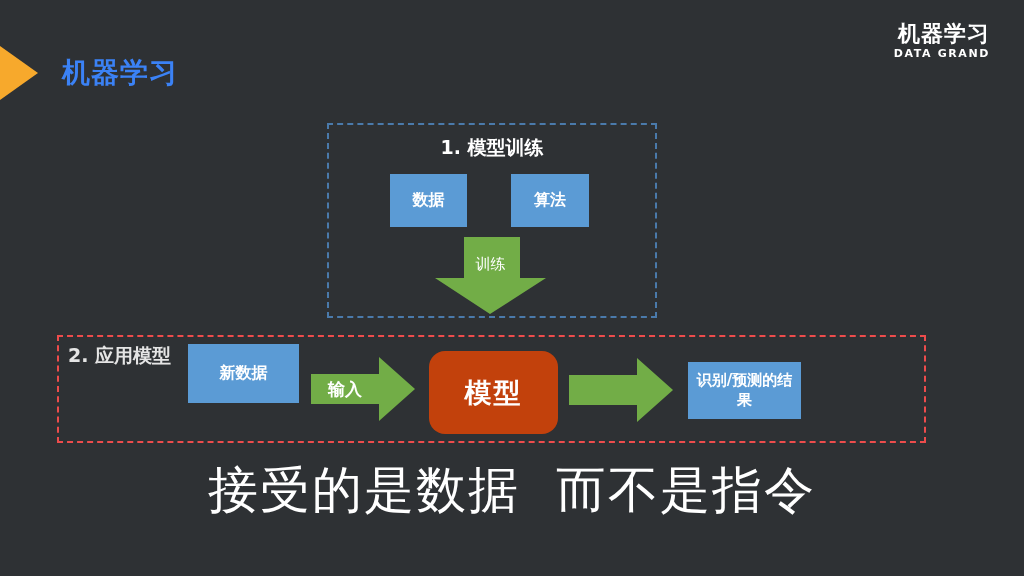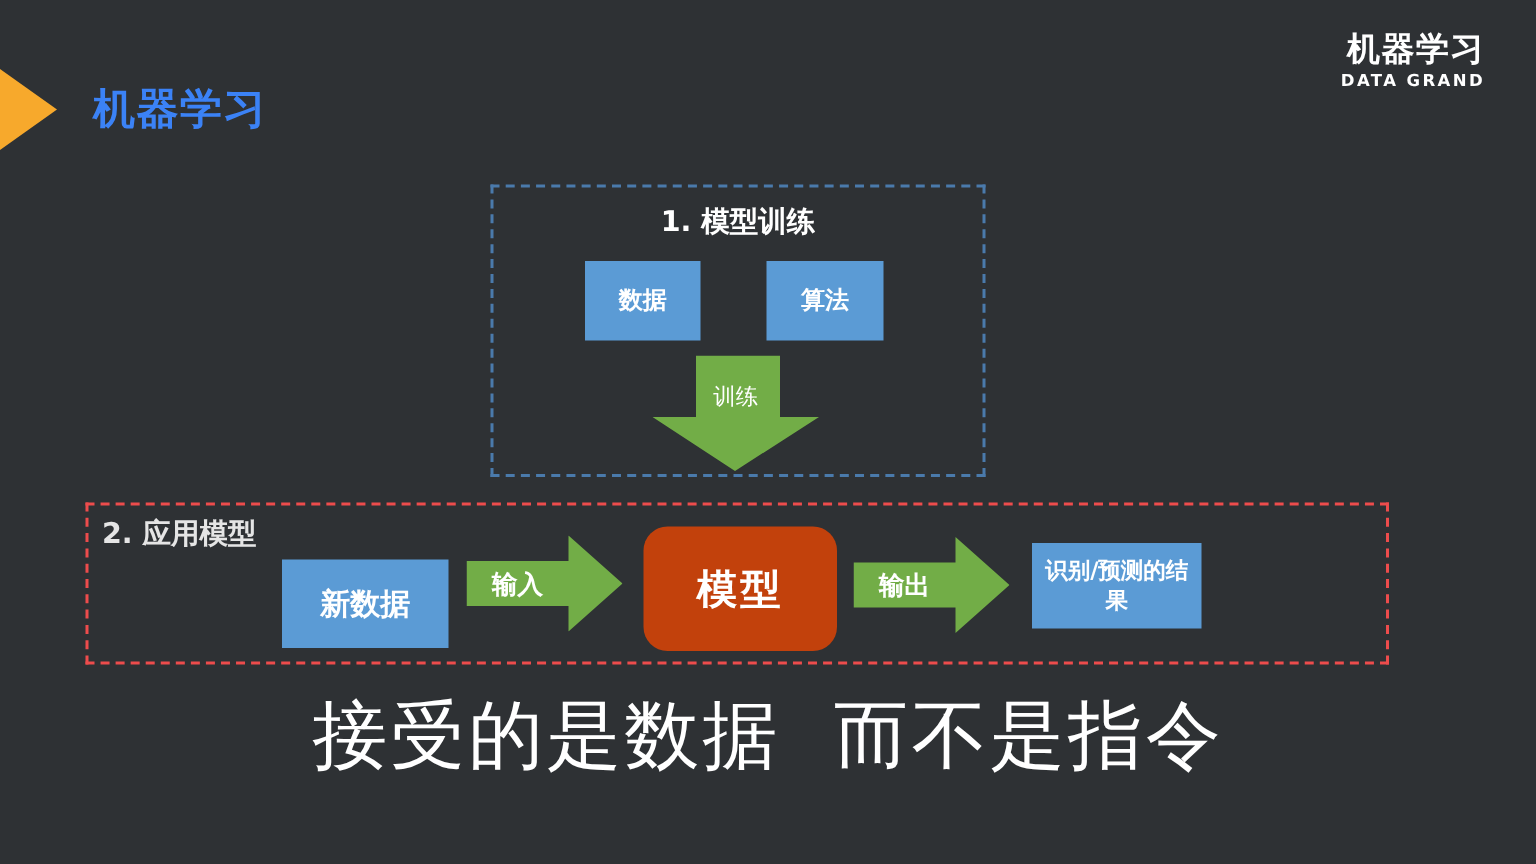--- a/index.html
+++ b/index.html
@@ -132,24 +132,24 @@
   .apply-title {
     position: absolute;
     left: 9px;
     top: 6px;
     font-size: 19px;
     font-weight: 700;
     color: #e5e5e5;
   }
   .newdata-box {
     left: 129px;
-    top: 36px;
+    top: 7px;
     width: 111px;
     height: 59px;
-    font-size: 20px;
+    font-size: 16px;
   }
   .h-arrow {
     position: absolute;
     width: 104px;
     height: 64px;
   }
   .h-arrow svg { display: block; }
   .input-arrow { left: 252px; top: 20px; }
   .output-arrow { left: 510px; top: 21px; }
   .h-arrow-label {
@@ -240,21 +240,20 @@
       </svg>
       <div class="h-arrow-label">输入</div>
     </div>
 
     <div class="model-box">模型</div>
 
     <div class="h-arrow output-arrow">
       <svg width="104" height="64" viewBox="0 0 104 64">
         <polygon points="0,17 68,17 68,0 104,32 68,64 68,47 0,47" fill="#72ad47"></polygon>
       </svg>
-      <div class="h-arrow-label">输出</div>
     </div>
 
     <div class="blue-box result-box">识别/预测的结果</div>
   </div>
 
   <div class="caption">接受的是数据  而不是指令</div>
 
 </div>
 
 </body></html>

